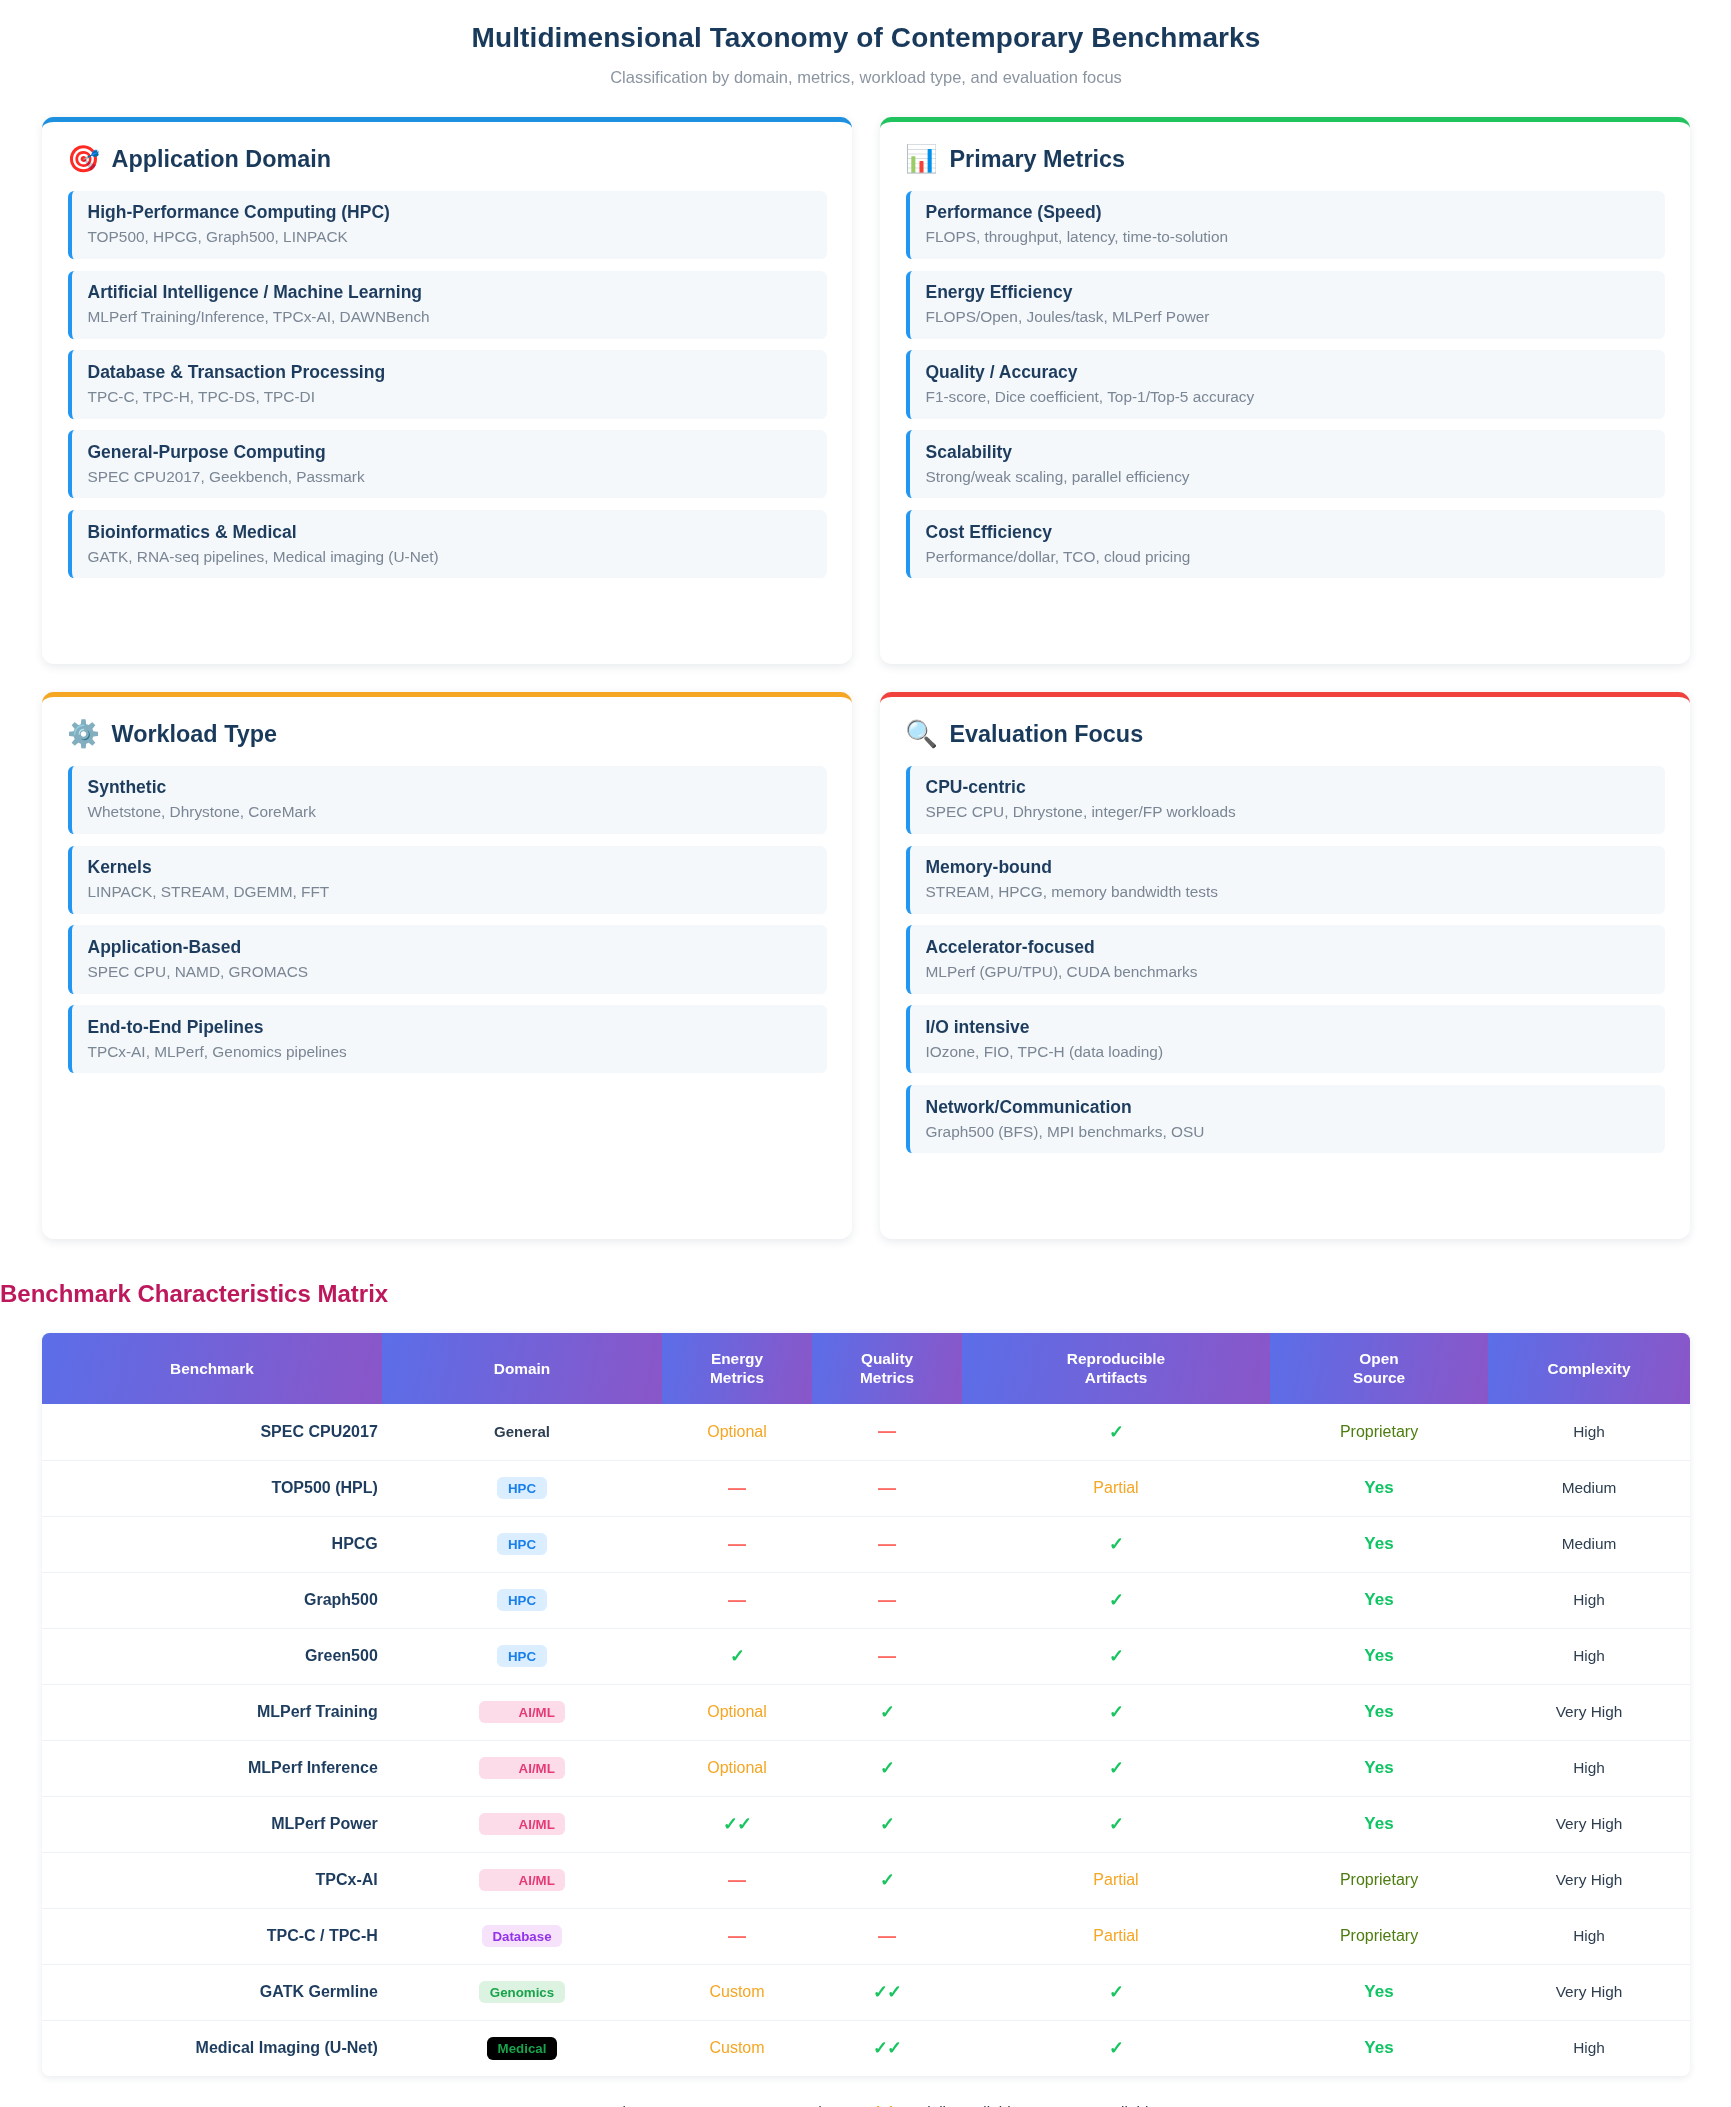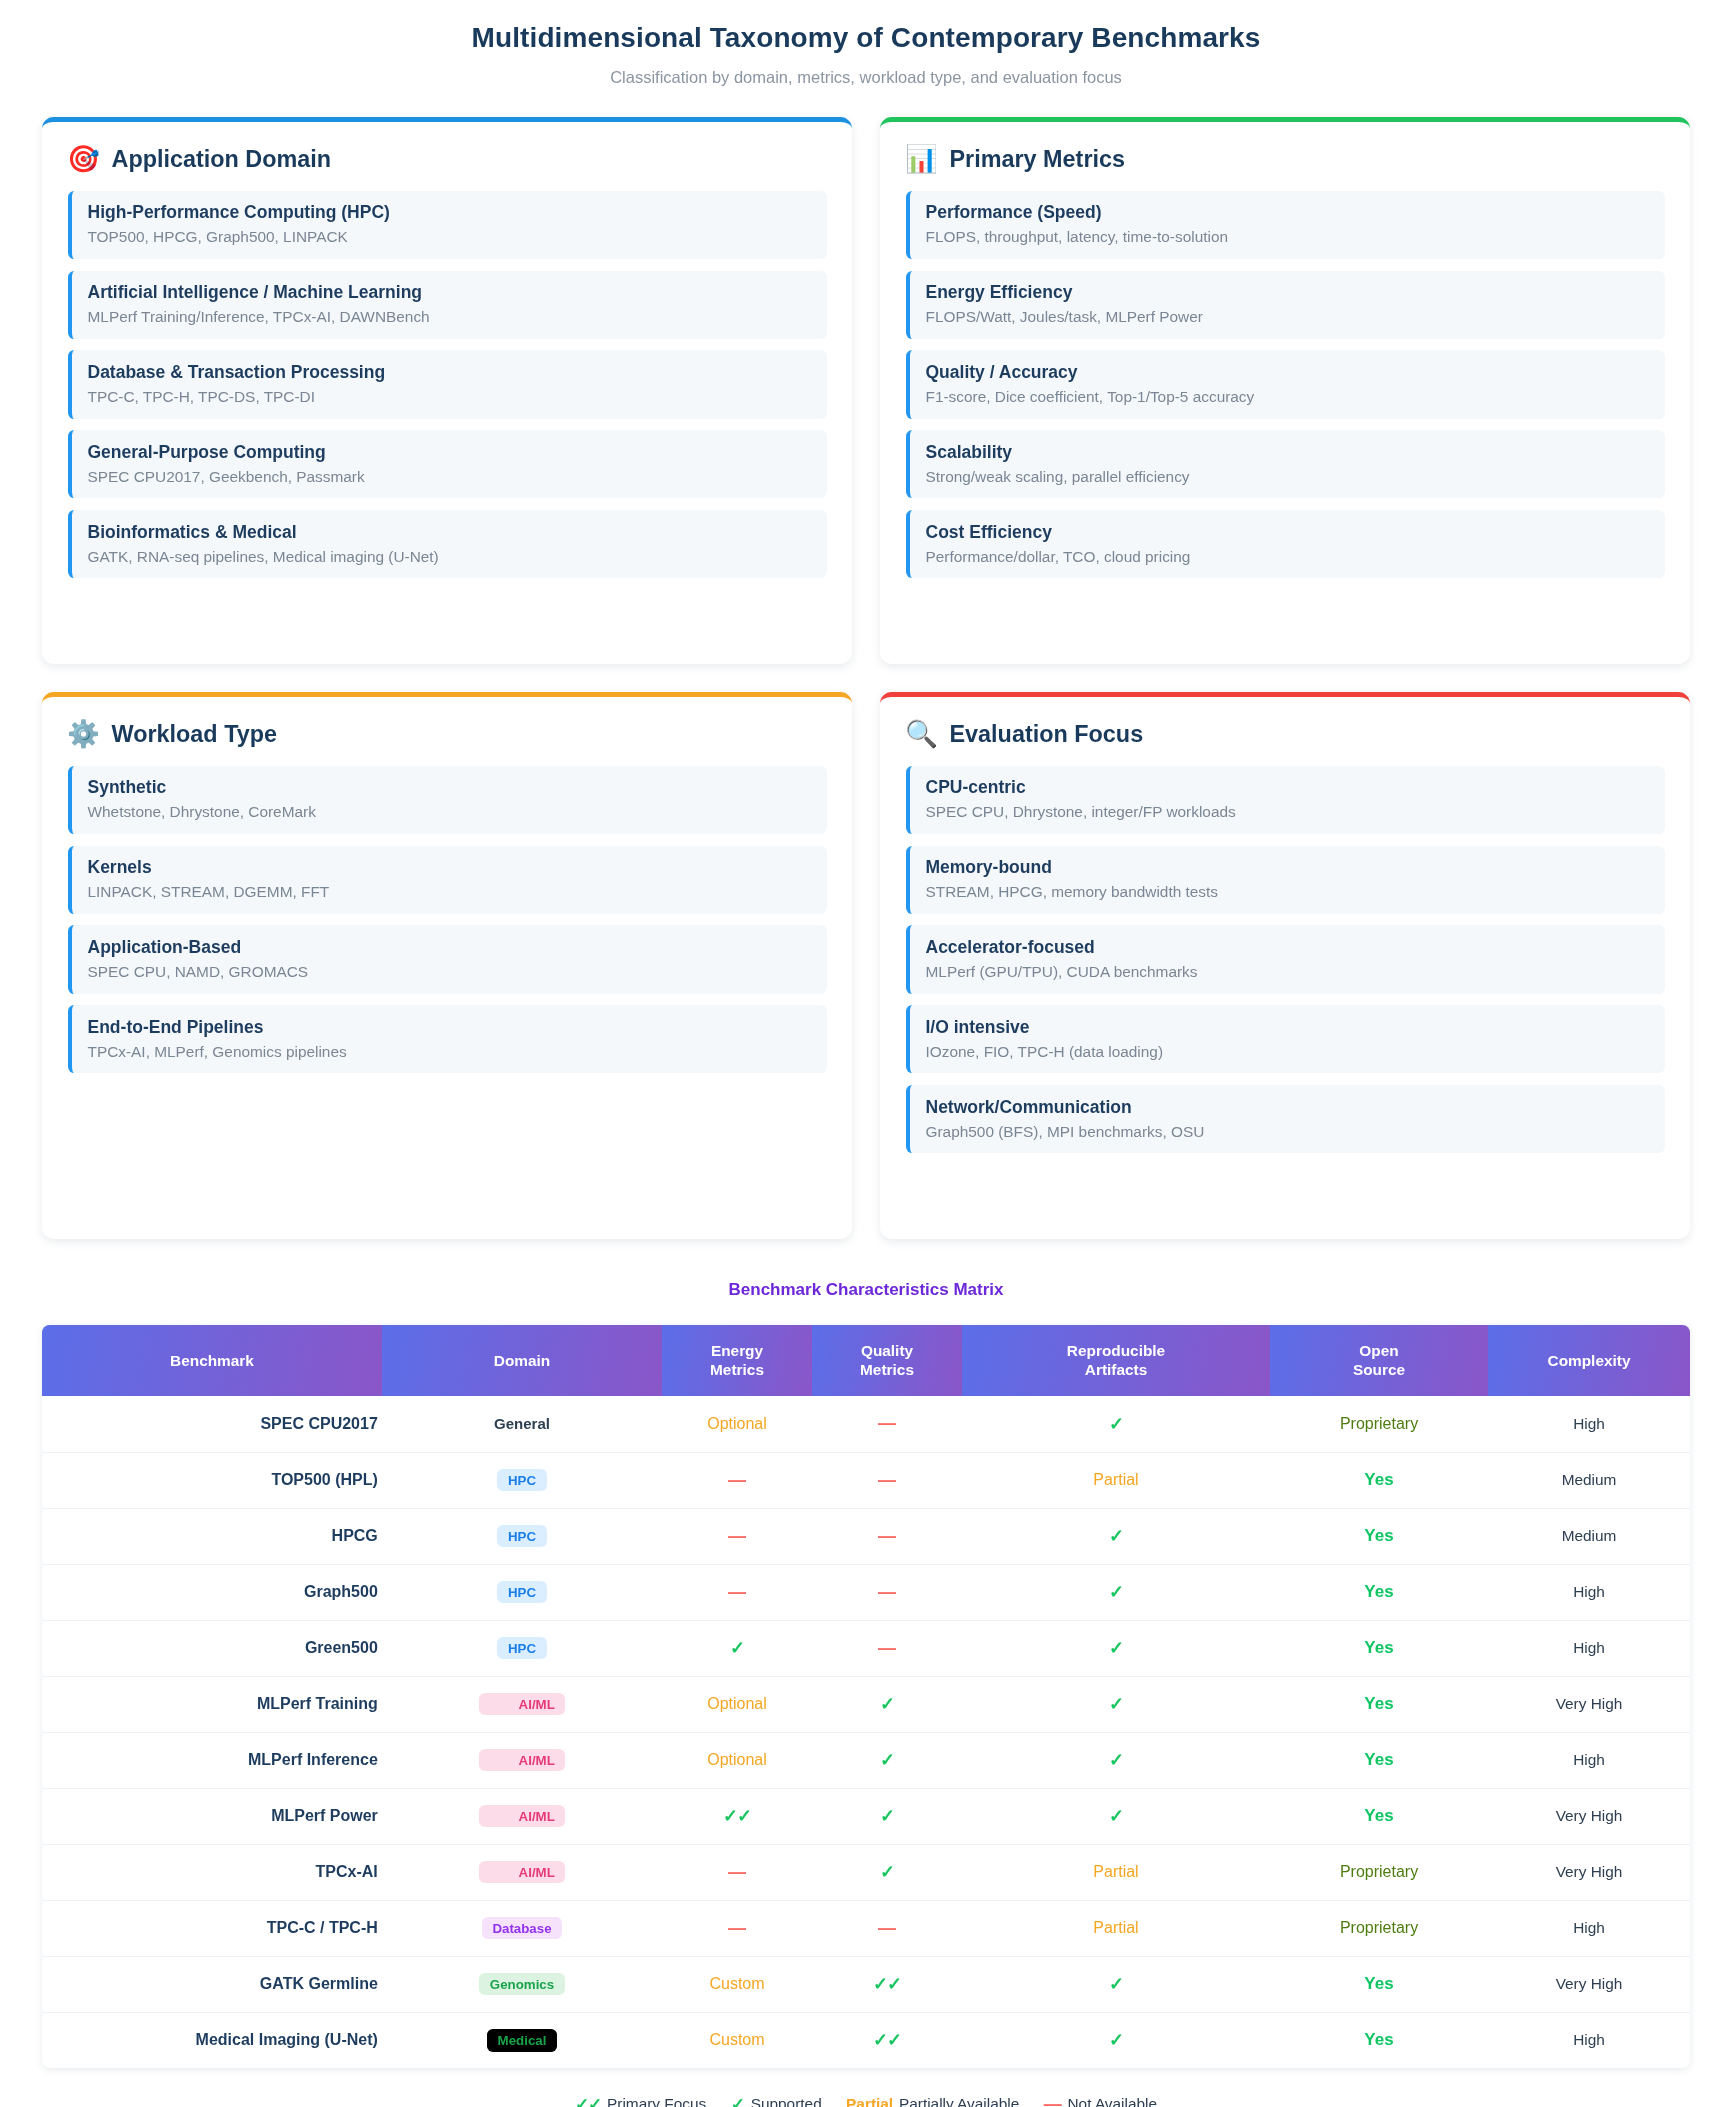--- a/index.html
+++ b/index.html
@@ -87,24 +87,24 @@
     color: #1d3c5e;
     margin-bottom: 4.8px;
   }
   .item-sub {
     font-size: 15.4px;
     color: #7b8694;
   }
 
   
   .matrix-title {
-    text-align: center;
-    font-size: 17px;
-    font-weight: bold;
-    color: #6d28d9;
+    text-align: left;
+    font-size: 24px;
+    font-weight: bold;
+    color: #be185d;
     margin-top: 41px;
     margin-bottom: 24.4px;
   }
 
   .table-wrap {
     margin: 0 42px;
     background: #ffffff;
     border-radius: 7.4px;
     box-shadow: 0 1.6px 7.4px rgba(40,60,90,0.10);
     overflow: hidden;
@@ -224,21 +224,21 @@
         <div class="card-head">
           <span class="emoji">📊</span>
           <span class="card-title">Primary Metrics</span>
         </div>
         <div class="item">
           <div class="item-title">Performance (Speed)</div>
           <div class="item-sub">FLOPS, throughput, latency, time-to-solution</div>
         </div>
         <div class="item">
           <div class="item-title">Energy Efficiency</div>
-          <div class="item-sub">FLOPS/Watt, Joules/task, MLPerf Power</div>
+          <div class="item-sub">FLOPS/Open, Joules/task, MLPerf Power</div>
         </div>
         <div class="item">
           <div class="item-title">Quality / Accuracy</div>
           <div class="item-sub">F1-score, Dice coefficient, Top-1/Top-5 accuracy</div>
         </div>
         <div class="item">
           <div class="item-title">Scalability</div>
           <div class="item-sub">Strong/weak scaling, parallel efficiency</div>
         </div>
         <div class="item">

